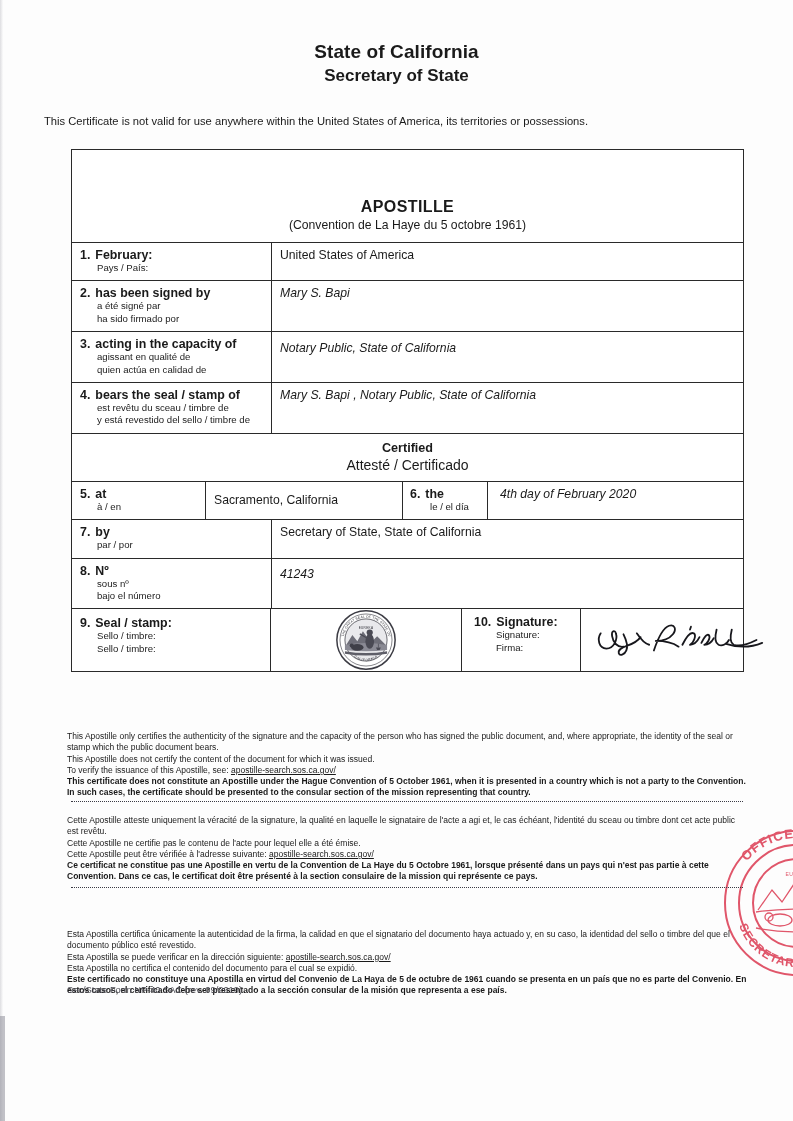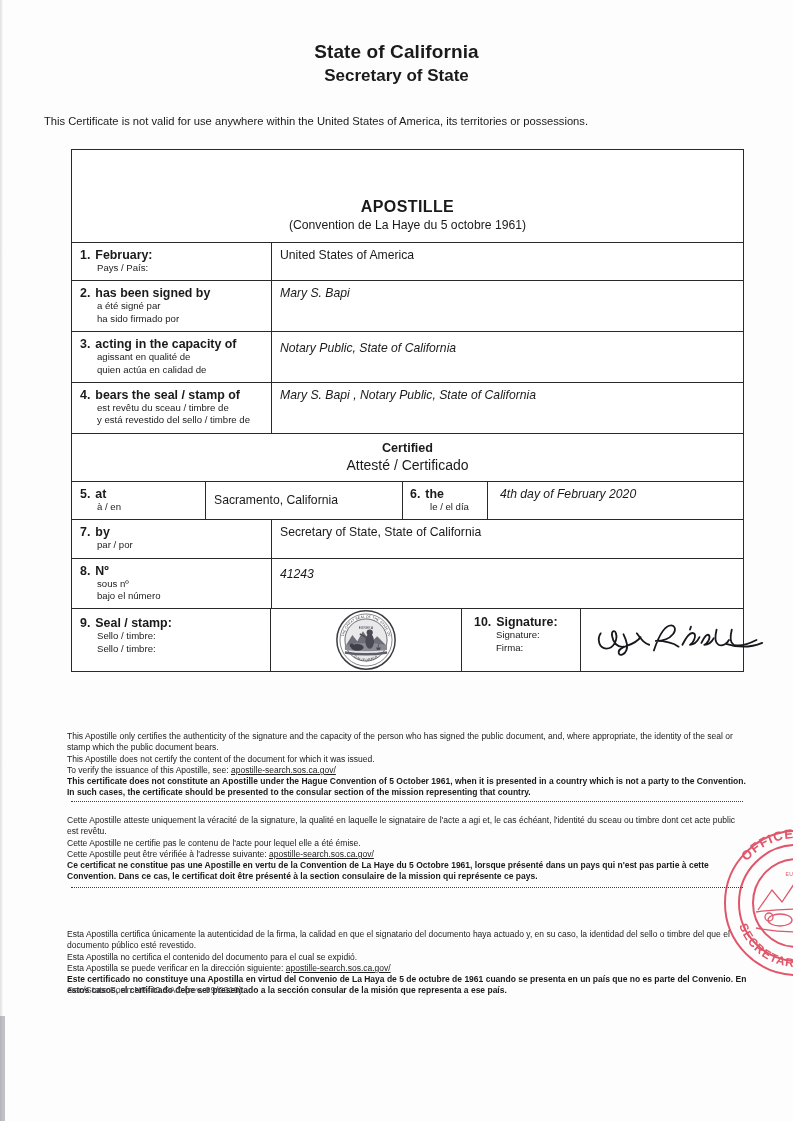--- a/index.html
+++ b/index.html
@@ -353,20 +353,20 @@
     <p>Cette Apostille atteste uniquement la véracité de la signature, la qualité en laquelle le signataire de l'acte a agi et, le cas échéant, l'identité du sceau ou timbre dont cet acte public est revêtu.</p>
     <p>Cette Apostille ne certifie pas le contenu de l'acte pour lequel elle a été émise.</p>
     <p><span>Cette Apostille peut être vérifiée à l'adresse suivante: </span><span class="u">apostille-search.sos.ca.gov/</span></p>
     <p class="b">Ce certificat ne constitue pas une Apostille en vertu de la Convention de La Haye du 5 Octobre 1961, lorsque présenté dans un pays qui n'est pas partie à cette Convention. Dans ce cas, le certificat doit être présenté à la section consulaire de la mission qui représente ce pays.</p>
   </div>
 
   <div class="dotline" style="top:887px;"></div>
 
   <div class="foot" style="top:929px;">
     <p>Esta Apostilla certifica únicamente la autenticidad de la firma, la calidad en que el signatario del documento haya actuado y, en su caso, la identidad del sello o timbre del que el documento público esté revestido.</p>
+    <p><span>Esta Apostilla se puede verificar en la dirección siguiente: </span><span class="u">apostille-search.sos.ca.gov/</span></p>
     <p>Esta Apostilla no certifica el contenido del documento para el cual se expidió.</p>
-    <p><span>Esta Apostilla se puede verificar en la dirección siguiente: </span><span class="u">apostille-search.sos.ca.gov/</span></p>
     <p class="b">Este certificado no constituye una Apostilla en virtud del Convenio de La Haya de 5 de octubre de 1961 cuando se presenta en un país que no es parte del Convenio.  En estos casos, el certificado debe ser presentado a la sección consular de la misión que representa a ese país.</p>
   </div>
 
   <div class="formno" style="top:985px;">Sec/State Form NP-40 SAC (rev. 09/2019)</div>
 
 </div>
 
 </body></html>

